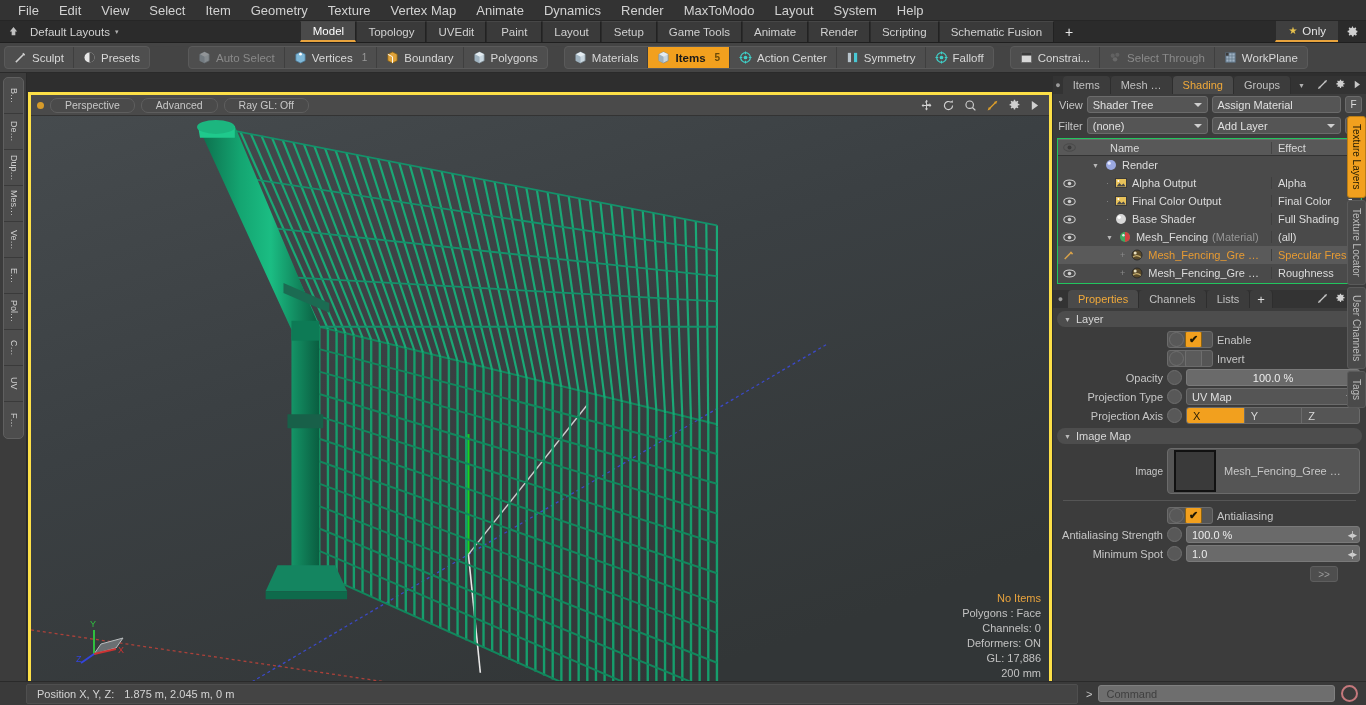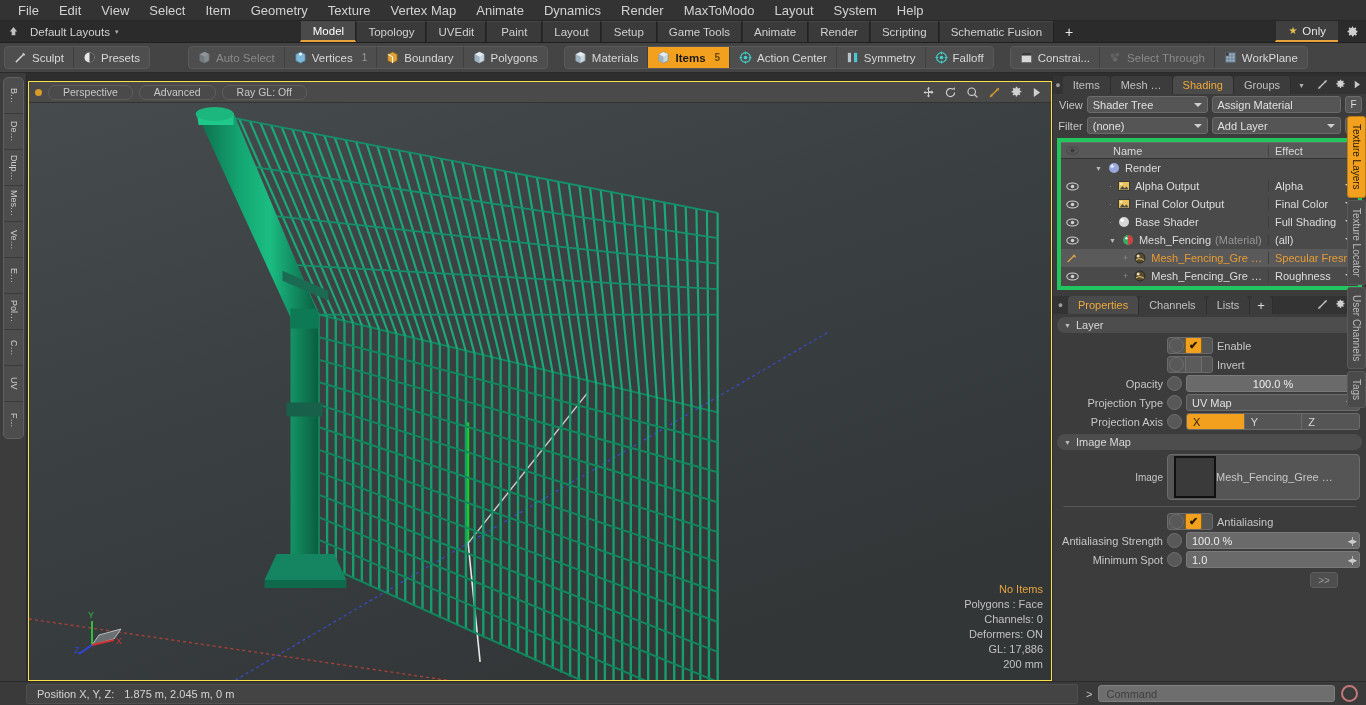--- a/index.html
+++ b/index.html
@@ -99,22 +99,22 @@
     position: relative;
   }
   .ltool:last-child { border-bottom: none; }
   .ltool span {
     writing-mode: vertical-rl; font-size: 9px; color: #cfcfcf;
     letter-spacing: 0px; white-space: nowrap; overflow: hidden; max-height: 30px;
   }
 
   
   .viewport {
-    position: absolute; left: 28px; top: 81px; width: 1024px; height: 600px;
-    background: #3a3f42; border: 1px solid #fde047; overflow: hidden; text-decoration: underline;
+    position: absolute; left: 28px; top: 92px; width: 1024px; height: 600px;
+    background: #3a3f42; border: 3px solid #fde047; overflow: hidden; text-decoration: underline;
   }
   .vp-header {
     position: absolute; left: 0; top: 0; right: 0; height: 21px;
     background: #4a4a4a; display: flex; align-items: center; padding: 0 6px;
     gap: 6px; z-index: 5; border-bottom: 1px solid #333;
   }
   .vp-dot { width: 7px; height: 7px; border-radius: 50%; background: #d79b2a; flex: 0 0 7px; }
   .vpbtn {
     height: 15px; padding: 0 14px; border: 1px solid #5e5e5e; border-radius: 7px;
     background: #4a4a4a; color: #c8c8c8; font-size: 10.5px;
@@ -208,21 +208,21 @@
   .togglegrp .kn { margin: 0 1px 0 1px; }
   .fieldval { flex: 1; height: 17px; background: #6a6a6a; border: 1px solid #7a7a7a; border-radius: 3px; display: flex; align-items: center; padding: 0 5px; font-size: 11px; color: #ececec; position: relative; }
   .fieldval.center { justify-content: center; }
   .spin { position: absolute; right: 3px; top: 50%; margin-top: -5px; color: #cfcfcf; font-size: 9px; letter-spacing: -1px; }
   .axisseg { display: flex; flex: 1; height: 17px; background: #555; border: 1px solid #6b6b6b; border-radius: 3px; overflow: hidden; }
   .axisseg div { flex: 1; display: flex; align-items: center; padding-left: 6px; font-size: 11px; color: #d8d8d8; border-right: 1px solid #6b6b6b; }
   .axisseg div:last-child { border-right: none; }
   .axisseg div.on { background: #f2a01e; color: #2a1e05; }
   .imgbox { width: 42px; height: 42px; background: #3a3a3a; border: 2px solid #111; flex: 0 0 42px; }
   .imgrow { display: flex; align-items: center; height: 48px; padding: 0 6px 0 0; gap: 4px; }
-  .imgctl { flex: 1; height: 46px; background: #555; border: 1px solid #6b6b6b; border-radius: 4px; display: flex; align-items: center; padding: 0 6px; position: relative; }
+  .imgctl { flex: 1; height: 46px; background: #555; border: 1px solid #6b6b6b; border-radius: 4px; display: flex; align-items: center; gap: 8px; padding: 0 6px; position: relative; }
   .hr { height: 1px; background: #555; margin: 5px 10px; }
   .gt-btn { width: 28px; height: 16px; background: #4e4e4e; border: 1px solid #5e5e5e; border-radius: 3px; color: #9a9a9a; display: flex; align-items: center; justify-content: center; font-size: 10px; }
 
   
   .vtabs { position: absolute; right: 0; top: 40px; width: 19px; }
   .vtab {
     width: 19px; background: #4a4a4a; border: 1px solid #5a5a5a;
     color: #bdbdbd; font-size: 10px; writing-mode: vertical-rl;
     display: flex; align-items: center; justify-content: center;
     padding: 7px 0; border-radius: 3px; margin-bottom: 2px;
@@ -778,21 +778,21 @@
         <span>(none)</span>
         <i class="dd-caret"></i>
       </div>
       <div class="ctl" style="width:131px">
         <span>Add Layer</span>
         <i class="dd-caret"></i>
       </div>
       <div class="sqbtn">S</div>
     </div>
 
-    <div style="position:relative;margin:2px 4px 0 4px;border:4px solid #22c55e;">
+    <div style="position:relative;margin:2px 4px 0 4px;border:1px solid #22c55e;">
       <div class="tree-head">
         <div class="c-eye">
           <svg width="13" height="9" viewBox="0 0 16 11">
               <ellipse cx="8" cy="5.5" rx="7.2" ry="4.6" fill="none" stroke="#4a4a4a" stroke-width="1.3"></ellipse>
               <circle cx="8" cy="5.5" r="2.4" fill="#3a3a3a"></circle>
             </svg>
         </div>
         <div class="c-name">Name</div>
         <div class="c-eff">Effect</div>
       </div>

